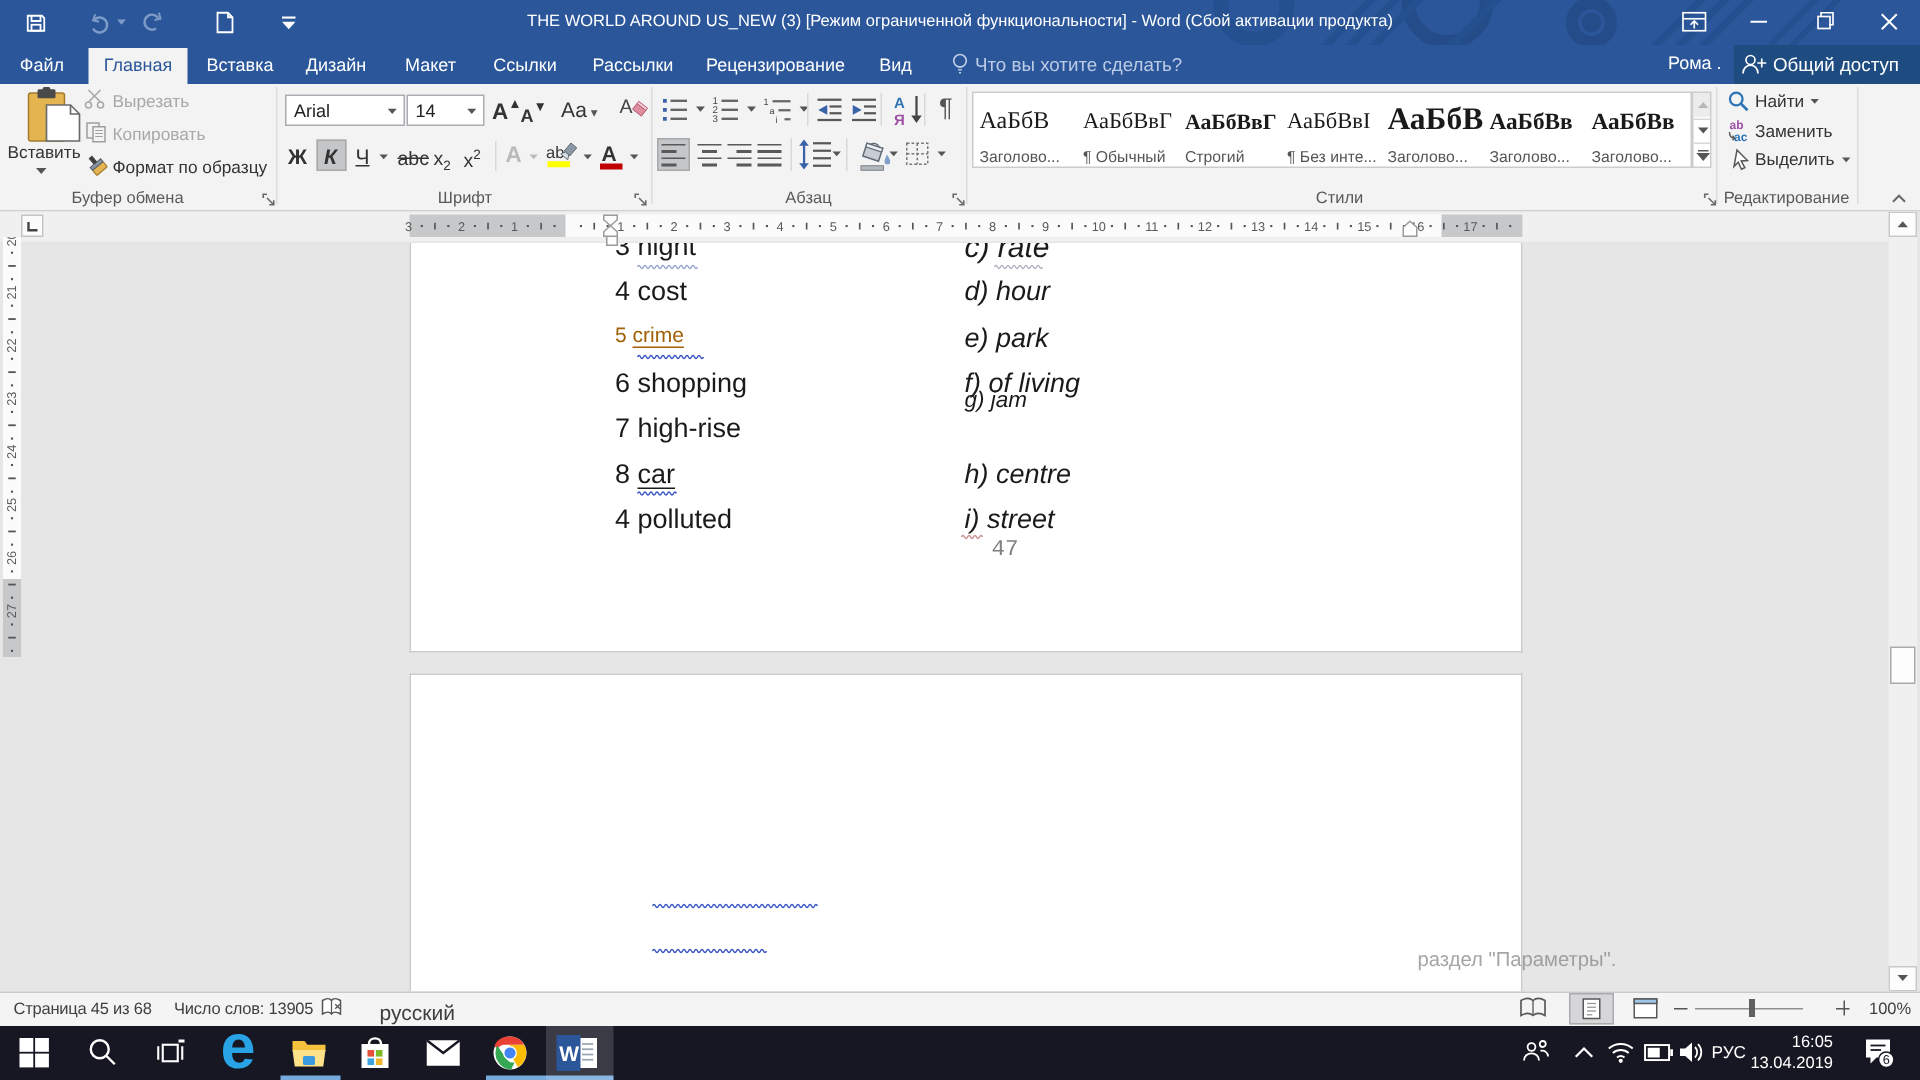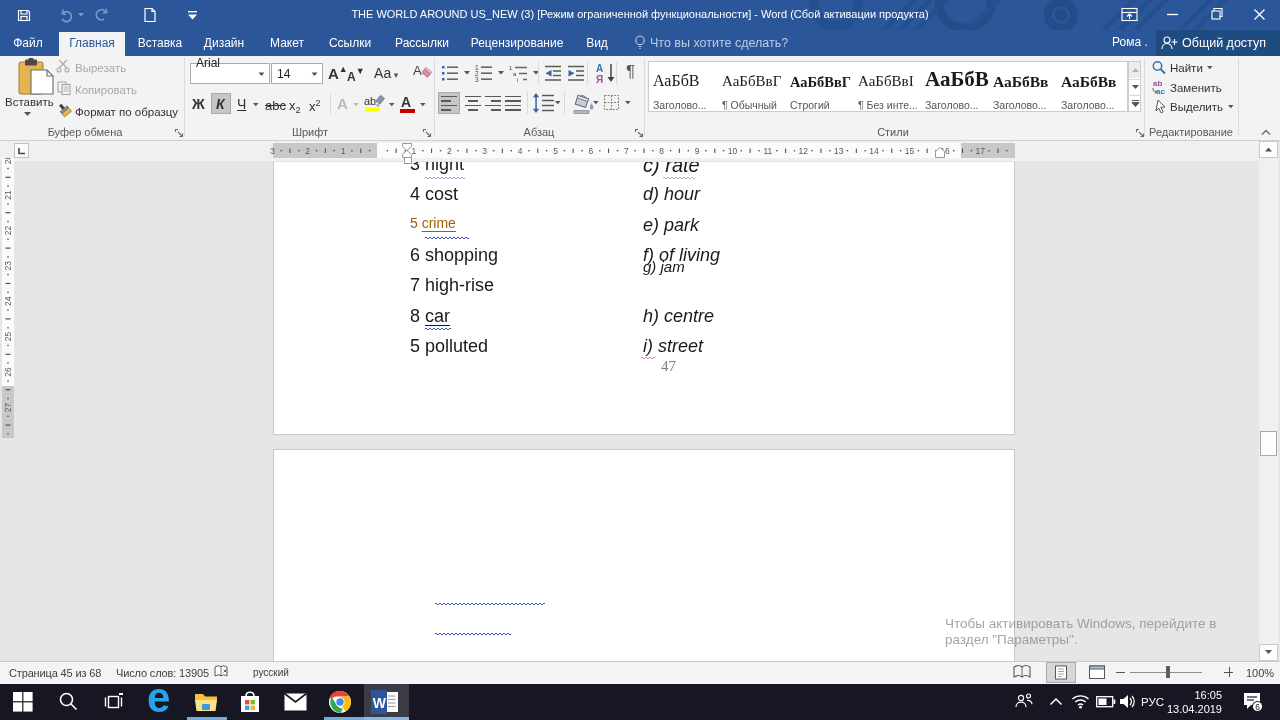--- a/index.html
+++ b/index.html
@@ -167,21 +167,21 @@
 <div class="tx" style="left:75px;top:84px;font-size:11.5px;color:#a8a8a8;">Копировать</div>
 <svg class="abs" style="left:56px;top:102px" width="17" height="15" viewBox="0 0 17 15">
 <g transform="rotate(-40 8 8)">
 <rect x="4" y="9.2" width="9" height="4.5" rx="0.5" fill="#e3b44f" stroke="#a27c2c" stroke-width="0.8"></rect>
 <rect x="4" y="6.8" width="9" height="2.4" fill="#8b97a5" stroke="#5c6670" stroke-width="0.8"></rect>
 <rect x="7" y="1.5" width="3" height="5.3" fill="#3f3f3f"></rect>
 </g>
   </svg>
 <div class="tx" style="left:75px;top:106px;font-size:11.5px;color:#333;">Формат по образцу</div>
 <div class="abs" style="left:190px;top:63px;width:80px;height:21px;background:#fff;border:1px solid #ababb2;"></div>
-<div class="tx" style="left:196px;top:56px;font-size:12px;color:#222;">Arial</div>
+<div class="tx" style="left:196px;top:67px;font-size:12px;color:#222;">Arial</div>
 <svg class="abs" style="left:258px;top:71px" width="8" height="7" viewBox="0 0 8 7">
     <path d="M0.5 1.5 l3 3.5 3-3.5 z" fill="#555"></path>
   </svg>
 <div class="abs" style="left:271px;top:63px;width:52px;height:21px;background:#fff;border:1px solid #ababb2;"></div>
 <div class="tx" style="left:277px;top:67px;font-size:12px;color:#222;">14</div>
 <svg class="abs" style="left:311px;top:71px" width="8" height="7" viewBox="0 0 8 7">
     <path d="M0.5 1.5 l3 3.5 3-3.5 z" fill="#555"></path>
   </svg>
 <div class="tx" style="left:328px;top:64px;font-size:15px;font-weight:bold;color:#333;">А<span style="font-size:9px;vertical-align:7px;">▲</span></div>
 <div class="tx" style="left:347px;top:66px;font-size:12px;font-weight:bold;color:#333;">А<span style="font-size:9px;vertical-align:7px;">▼</span></div>
@@ -538,23 +538,23 @@
 <div class="tx" style="left:137px;top:22.1px;font-size:18px;color:#1a1a1a;">4 cost</div>
       <div class="tx" style="left:370px;top:22.1px;font-size:18px;color:#1a1a1a;font-style:italic;">d) hour</div>
 <div class="tx" style="left:137px;top:52.5px;font-size:14px;color:#a16207;">5 <span style="text-decoration:underline;text-underline-offset:3px;text-decoration-thickness:1.2px;">crime</span></div>
       <div class="tx" style="left:370px;top:52.5px;font-size:18px;color:#1a1a1a;font-style:italic;">e) park</div>
 <div class="tx" style="left:137px;top:82.9px;font-size:18px;color:#1a1a1a;">6 shopping</div>
       <div class="tx" style="left:370px;top:82.9px;font-size:18px;color:#1a1a1a;font-style:italic;">f) of living</div>
 <div class="tx" style="left:137px;top:113.3px;font-size:18px;color:#1a1a1a;">7 high-rise</div>
       <div class="tx" style="left:370px;top:96px;font-size:15px;color:#1a1a1a;font-style:italic;">g) jam</div>
 <div class="tx" style="left:137px;top:143.7px;font-size:18px;color:#1a1a1a;">8 <span style="text-decoration:underline;text-underline-offset:3px;text-decoration-thickness:1.2px;">car</span></div>
       <div class="tx" style="left:370px;top:143.7px;font-size:18px;color:#1a1a1a;font-style:italic;">h) centre</div>
-<div class="tx" style="left:137px;top:174.1px;font-size:18px;color:#1a1a1a;">5 polluted</div>
+<div class="tx" style="left:137px;top:174.1px;font-size:18px;color:#1a1a1a;">4 polluted</div>
       <div class="tx" style="left:370px;top:174.1px;font-size:18px;color:#1a1a1a;font-style:italic;">i) street</div>
-<div class="tx" style="left:388px;top:196px;font-family:Liberation Serif, serif;font-size:15px;color:#808080;">47</div>
+<div class="tx" style="left:388px;top:196px;font-family:Liberation Mono, monospace;font-size:15px;color:#808080;">47</div>
 </div>
 <svg class="abs" style="left:425px;top:34.5px" width="40" height="4" viewBox="0 0 40 4">
       <path d="M0 2 q1 -2 2 0 q1 2 2 0 q1 -2 2 0 q1 2 2 0 q1 -2 2 0 q1 2 2 0 q1 -2 2 0 q1 2 2 0 q1 -2 2 0 q1 2 2 0 q1 -2 2 0 q1 2 2 0 q1 -2 2 0 q1 2 2 0 q1 -2 2 0 q1 2 2 0 q1 -2 2 0 q1 2 2 0 q1 -2 2 0 q1 2 2 0" fill="none" stroke="#9aa6cf" stroke-width="1"></path>
     </svg>
 <svg class="abs" style="left:663px;top:34.5px" width="32" height="4" viewBox="0 0 32 4">
       <path d="M0 2 q1 -2 2 0 q1 2 2 0 q1 -2 2 0 q1 2 2 0 q1 -2 2 0 q1 2 2 0 q1 -2 2 0 q1 2 2 0 q1 -2 2 0 q1 2 2 0 q1 -2 2 0 q1 2 2 0 q1 -2 2 0 q1 2 2 0 q1 -2 2 0 q1 2 2 0" fill="none" stroke="#b8b3c5" stroke-width="1"></path>
     </svg>
 <svg class="abs" style="left:425px;top:94.8px" width="45" height="4" viewBox="0 0 45 4">
       <path d="M0 2 q1 -2 2 0 q1 2 2 0 q1 -2 2 0 q1 2 2 0 q1 -2 2 0 q1 2 2 0 q1 -2 2 0 q1 2 2 0 q1 -2 2 0 q1 2 2 0 q1 -2 2 0 q1 2 2 0 q1 -2 2 0 q1 2 2 0 q1 -2 2 0 q1 2 2 0 q1 -2 2 0 q1 2 2 0 q1 -2 2 0 q1 2 2 0 q1 -2 2 0 q1 2 2 0" fill="none" stroke="#3b55c3" stroke-width="1"></path>
     </svg>
@@ -563,42 +563,41 @@
     </svg>
 <svg class="abs" style="left:641px;top:214.5px" width="14" height="4" viewBox="0 0 14 4">
       <path d="M0 2 q1 -2 2 0 q1 2 2 0 q1 -2 2 0 q1 2 2 0 q1 -2 2 0 q1 2 2 0 q1 -2 2 0" fill="none" stroke="#d09090" stroke-width="1"></path>
     </svg>
 <svg class="abs" style="left:435px;top:460.8px" width="111" height="4" viewBox="0 0 111 4">
       <path d="M0 2 q1 -2 2 0 q1 2 2 0 q1 -2 2 0 q1 2 2 0 q1 -2 2 0 q1 2 2 0 q1 -2 2 0 q1 2 2 0 q1 -2 2 0 q1 2 2 0 q1 -2 2 0 q1 2 2 0 q1 -2 2 0 q1 2 2 0 q1 -2 2 0 q1 2 2 0 q1 -2 2 0 q1 2 2 0 q1 -2 2 0 q1 2 2 0 q1 -2 2 0 q1 2 2 0 q1 -2 2 0 q1 2 2 0 q1 -2 2 0 q1 2 2 0 q1 -2 2 0 q1 2 2 0 q1 -2 2 0 q1 2 2 0 q1 -2 2 0 q1 2 2 0 q1 -2 2 0 q1 2 2 0 q1 -2 2 0 q1 2 2 0 q1 -2 2 0 q1 2 2 0 q1 -2 2 0 q1 2 2 0 q1 -2 2 0 q1 2 2 0 q1 -2 2 0 q1 2 2 0 q1 -2 2 0 q1 2 2 0 q1 -2 2 0 q1 2 2 0 q1 -2 2 0 q1 2 2 0 q1 -2 2 0 q1 2 2 0 q1 -2 2 0 q1 2 2 0 q1 -2 2 0" fill="none" stroke="#3b55c3" stroke-width="1"></path>
     </svg>
 <svg class="abs" style="left:435px;top:491.3px" width="76" height="4" viewBox="0 0 76 4">
       <path d="M0 2 q1 -2 2 0 q1 2 2 0 q1 -2 2 0 q1 2 2 0 q1 -2 2 0 q1 2 2 0 q1 -2 2 0 q1 2 2 0 q1 -2 2 0 q1 2 2 0 q1 -2 2 0 q1 2 2 0 q1 -2 2 0 q1 2 2 0 q1 -2 2 0 q1 2 2 0 q1 -2 2 0 q1 2 2 0 q1 -2 2 0 q1 2 2 0 q1 -2 2 0 q1 2 2 0 q1 -2 2 0 q1 2 2 0 q1 -2 2 0 q1 2 2 0 q1 -2 2 0 q1 2 2 0 q1 -2 2 0 q1 2 2 0 q1 -2 2 0 q1 2 2 0 q1 -2 2 0 q1 2 2 0 q1 -2 2 0 q1 2 2 0 q1 -2 2 0 q1 2 2 0" fill="none" stroke="#3b55c3" stroke-width="1"></path>
     </svg>
-<div class="tx" style="left:945px;top:474.5px;font-size:13.5px;color:rgba(135,135,135,0.75);">Чтобы активировать Windows, перейдите в</div>
 <div class="tx" style="left:945px;top:490.5px;font-size:13.5px;color:rgba(135,135,135,0.75);">раздел "Параметры".</div>
 <div class="abs" style="left:1259px;top:0;width:19px;height:520px;background:#f0f0f0;"></div>
 <div class="abs" style="left:1259px;top:0;width:19px;height:17px;background:#fdfdfd;border:1px solid #c9c9c9;"></div>
 <svg class="abs" style="left:1264px;top:5px" width="9" height="7" viewBox="0 0 9 7">
       <path d="M1 5.5 l3.5-4 3.5 4 z" fill="#555"></path>
     </svg>
 <div class="abs" style="left:1259px;top:503px;width:19px;height:17px;background:#fdfdfd;border:1px solid #c9c9c9;"></div>
 <svg class="abs" style="left:1264px;top:508px" width="9" height="7" viewBox="0 0 9 7">
       <path d="M1 1 l3.5 4 3.5-4 z" fill="#555"></path>
     </svg>
 <div class="abs" style="left:1260px;top:290px;width:17px;height:25px;background:#fdfdfd;border:1px solid #a9a9a9;"></div>
 </div>
 <div class="abs" style="left:0;top:661px;width:1280px;height:23px;background:#f4f4f5;border-top:1px solid #c9cacc;"></div>
 <div class="tx" style="left:9px;top:667px;font-size:11px;letter-spacing:-0.15px;color:#3f3f3f;">Страница 45 из 68</div>
 <div class="tx" style="left:116px;top:667px;font-size:11px;letter-spacing:-0.15px;color:#3f3f3f;">Число слов: 13905</div>
 <svg class="abs" style="left:214px;top:665px" width="15" height="14" viewBox="0 0 15 14">
 <path d="M1 2 c2.5-1.5 5-1.5 6 0 1-1.5 3.5-1.5 6 0 v9 c-2.5-1.5-5-1.5-6 0 -1-1.5-3.5-1.5-6 0 z" fill="#fff" stroke="#555" stroke-width="1"></path>
 <line x1="7" y1="2" x2="7" y2="11" stroke="#555" stroke-width="0.8"></line>
 <path d="M9.5 4.5 l3 3 m0 -3 l-3 3" stroke="#555" stroke-width="0.9"></path>
 </svg>
-<div class="tx" style="left:253px;top:667px;font-size:10px;color:#3f3f3f;">русский</div>
+<div class="tx" style="left:253px;top:667px;font-size:14px;color:#3f3f3f;">русский</div>
 <svg class="abs" style="left:1012px;top:665px" width="20" height="15" viewBox="0 0 20 15">
 <path d="M2 2 c3-1.8 6-1.8 8 0 2-1.8 5-1.8 8 0 v10 c-3-1.8-6-1.8-8 0 -2-1.8-5-1.8-8 0 z" fill="none" stroke="#585858" stroke-width="1.1"></path>
 <line x1="10" y1="2" x2="10" y2="12" stroke="#585858" stroke-width="0.9"></line>
 </svg>
 <div class="abs" style="left:1046px;top:662px;width:30px;height:21px;background:#d6d6d8;border:1px solid #ababad;"></div>
 <svg class="abs" style="left:1053px;top:665px" width="16" height="15" viewBox="0 0 16 15">
 <rect x="2.5" y="1" width="11" height="13" fill="#fff" stroke="#585858" stroke-width="1"></rect>
 <g stroke="#9a9a9a" stroke-width="0.9">
       <line x1="5" y1="4" x2="11" y2="4"></line>
       <line x1="5" y1="6.5" x2="11" y2="6.5"></line>

